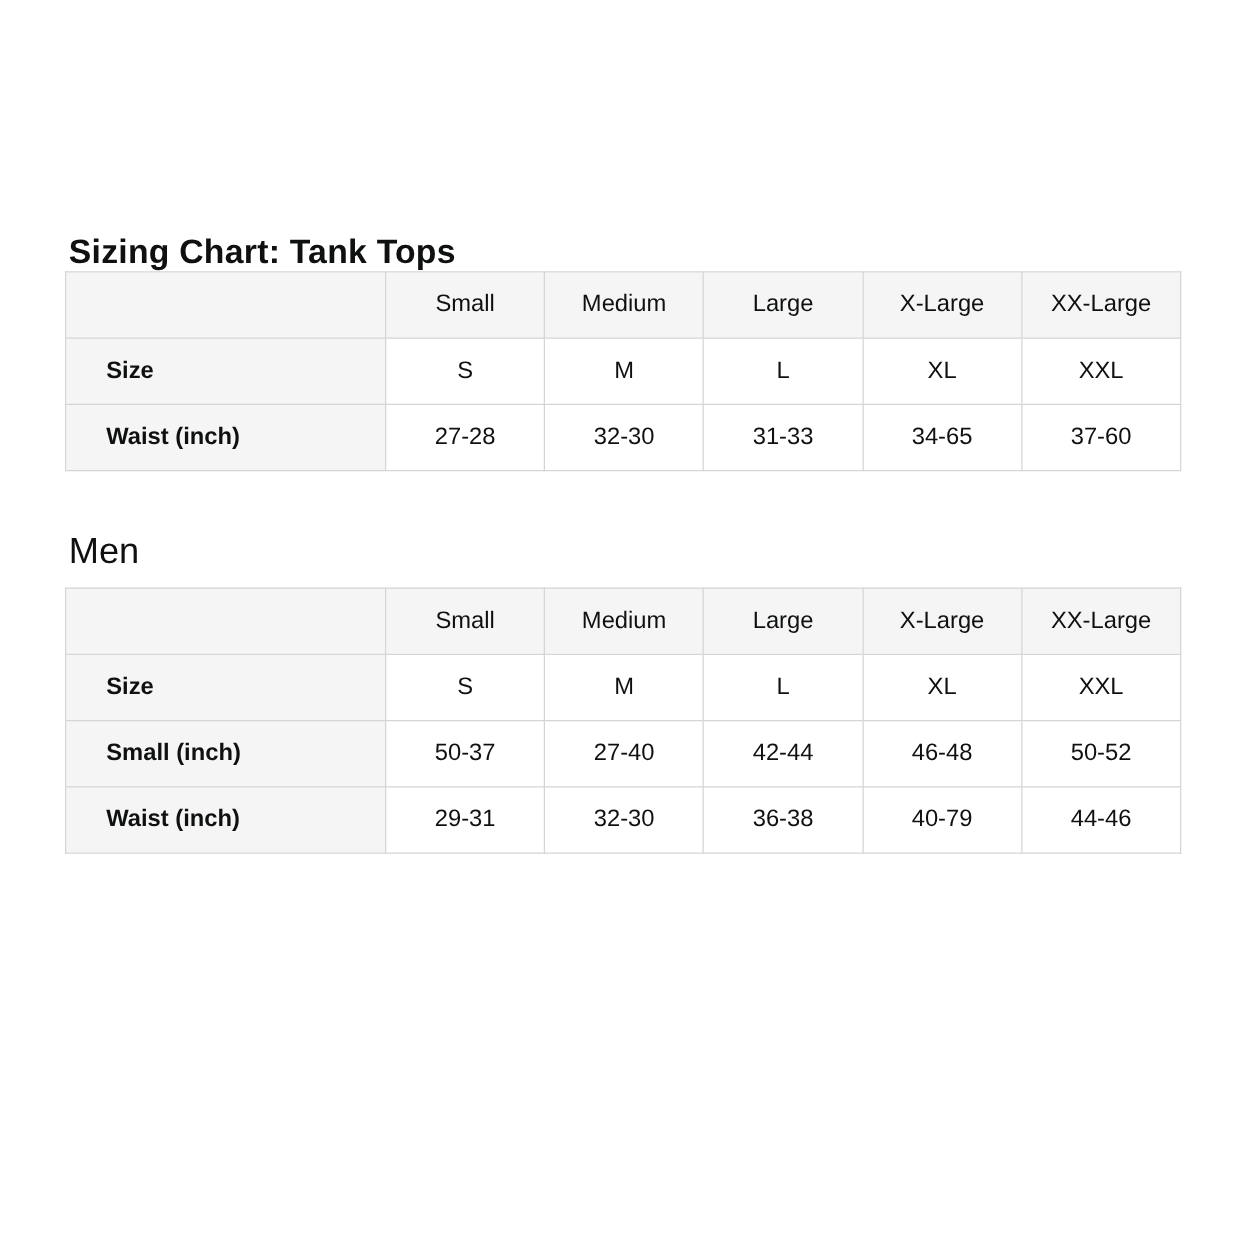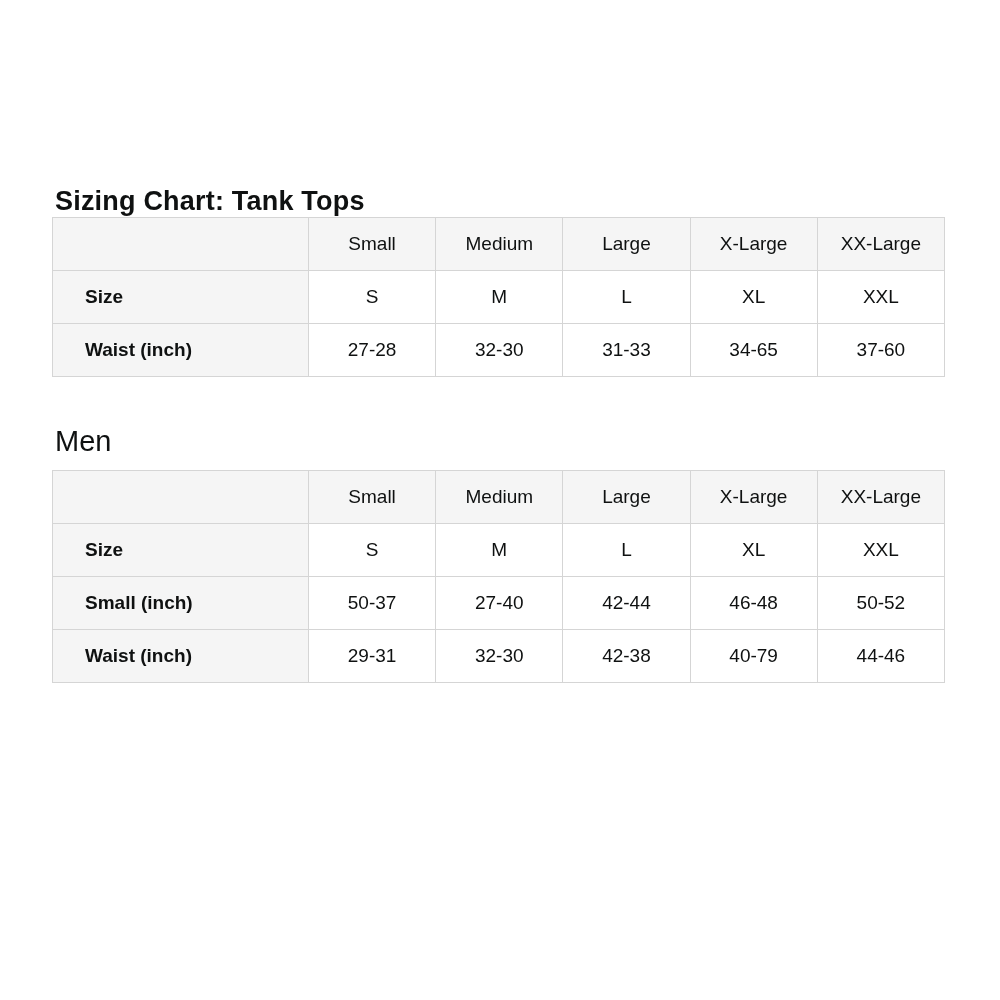--- a/index.html
+++ b/index.html
@@ -144,20 +144,20 @@
         <td>50-37</td>
         <td>27-40</td>
         <td>42-44</td>
         <td>46-48</td>
         <td>50-52</td>
       </tr>
       <tr>
         <td class="row-label">Waist (inch)</td>
         <td>29-31</td>
         <td>32-30</td>
-        <td>42-38</td>
+        <td>36-38</td>
         <td>40-79</td>
         <td>44-46</td>
       </tr>
     </tbody>
   </table>
 
 </div>
 
 </body></html>

